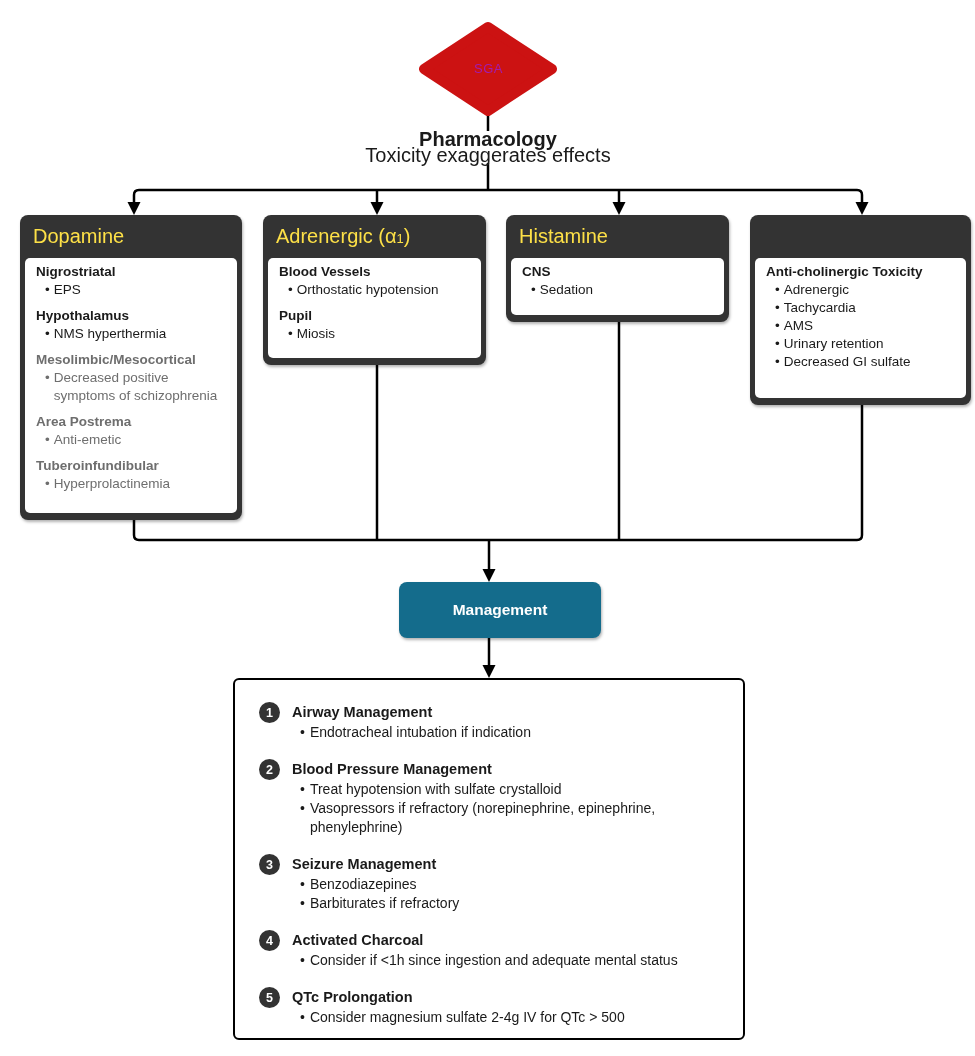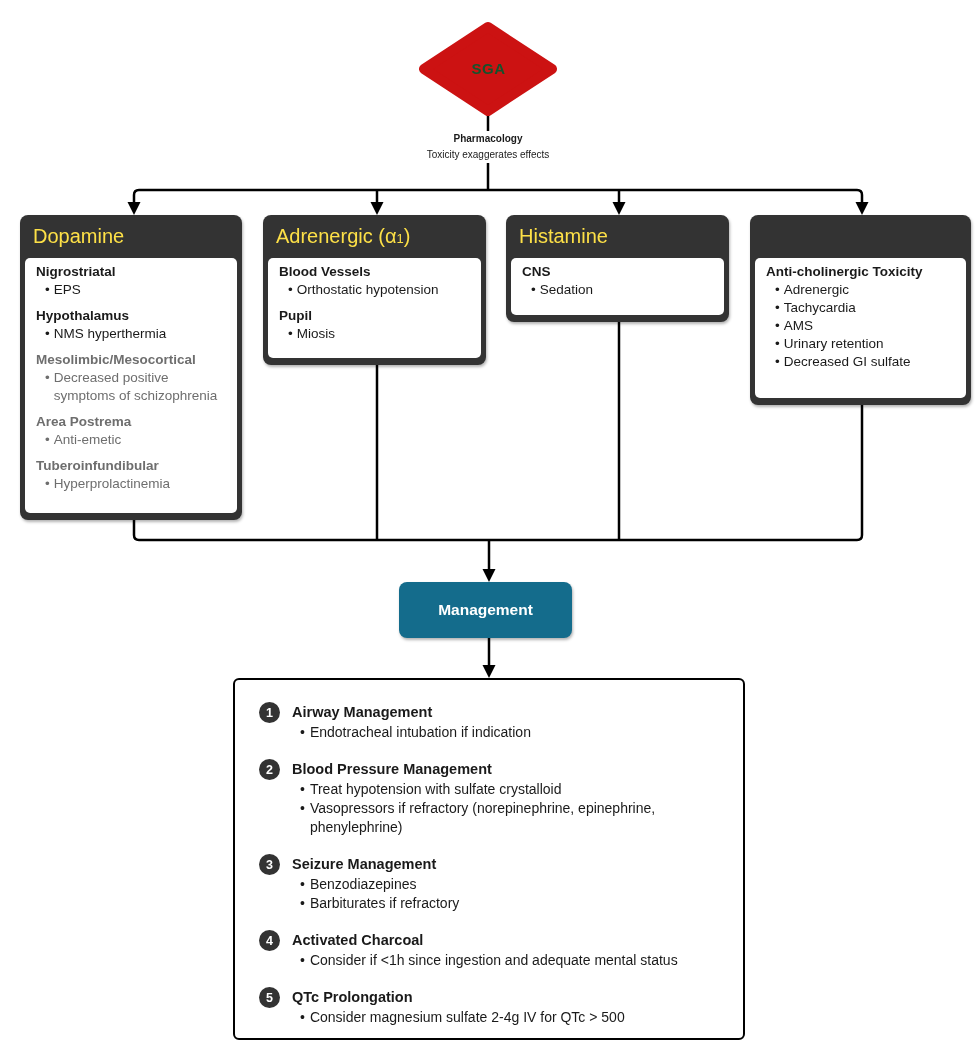--- a/index.html
+++ b/index.html
@@ -2,26 +2,26 @@
 <html><head>
 <meta charset="utf-8">
 <style>
   html,body{margin:0;padding:0;background:#fff;}
   #canvas{position:relative;width:975px;height:1056px;background:#fff;overflow:hidden;
           font-family:"Liberation Sans",sans-serif;color:#1a1a1a;}
   #connectors{position:absolute;left:0;top:0;}
 
   
   #sga-label{position:absolute;left:420px;top:22px;width:137px;height:92px;display:flex;
-             align-items:center;justify-content:center;color:#14532d;font-weight:bold;
-             font-size:15px;letter-spacing:.5px;}
+             align-items:center;justify-content:center;color:#a21caf;font-weight:normal;
+             font-size:13px;letter-spacing:.5px;}
 
   
   #pharm{position:absolute;left:488px;top:131px;transform:translateX(-50%);text-align:center;
-         background:#fff;padding:0 5px;font-size:10px;line-height:16px;white-space:nowrap;}
+         background:#fff;padding:0 5px;font-size:20px;line-height:16px;white-space:nowrap;}
   .ph-title{font-weight:bold;}
 
   
   .receptor-box{position:absolute;background:#333;border-radius:8px;
                 box-shadow:1px 2px 3px rgba(0,0,0,.3);}
   .box-0{left:20px;top:215px;width:222px;height:305px;}
   .box-1{left:263px;top:215px;width:223px;height:150px;}
   .box-2{left:506px;top:215px;width:223px;height:107px;}
   .box-3{left:750px;top:215px;width:221px;height:190px;}
   .receptor-header{height:43px;display:flex;align-items:baseline;padding:9px 0 0 13px;
@@ -30,21 +30,21 @@
   .receptor-body{position:absolute;top:43px;left:5px;right:5px;bottom:7px;background:#fff;
                  border-radius:5px;padding:5px 8px 0 11px;font-size:13.5px;line-height:18px;
                  overflow:hidden;box-sizing:border-box;}
   .sec + .sec{margin-top:8px;}
   .sec-h{font-weight:bold;}
   .sec.muted{color:#6e6e6e;}
   .rb-row{display:flex;}
   .rb-dot{margin-left:9px;margin-right:4px;flex:0 0 auto;}
 
   
-  #management{position:absolute;left:399px;top:582px;width:173px;height:56px;background:#146c8c;
+  #management{position:absolute;left:399px;top:582px;width:202px;height:56px;background:#146c8c;
               border-radius:8px;display:flex;align-items:center;justify-content:center;
               color:#fff;font-weight:bold;font-size:15.5px;box-shadow:1px 2px 3px rgba(0,0,0,.3);}
 
   
   #steps-box{position:absolute;left:233px;top:678px;width:512px;height:362px;background:#fff;
              border:2px solid #000;border-radius:6px;box-sizing:border-box;
              padding:22px 18px 0 24px;}
   .step{margin-bottom:17px;}
   .step-head{display:flex;align-items:center;gap:12px;}
   .badge{width:21px;height:21px;border-radius:50%;background:#333;color:#fff;font-size:12.5px;

